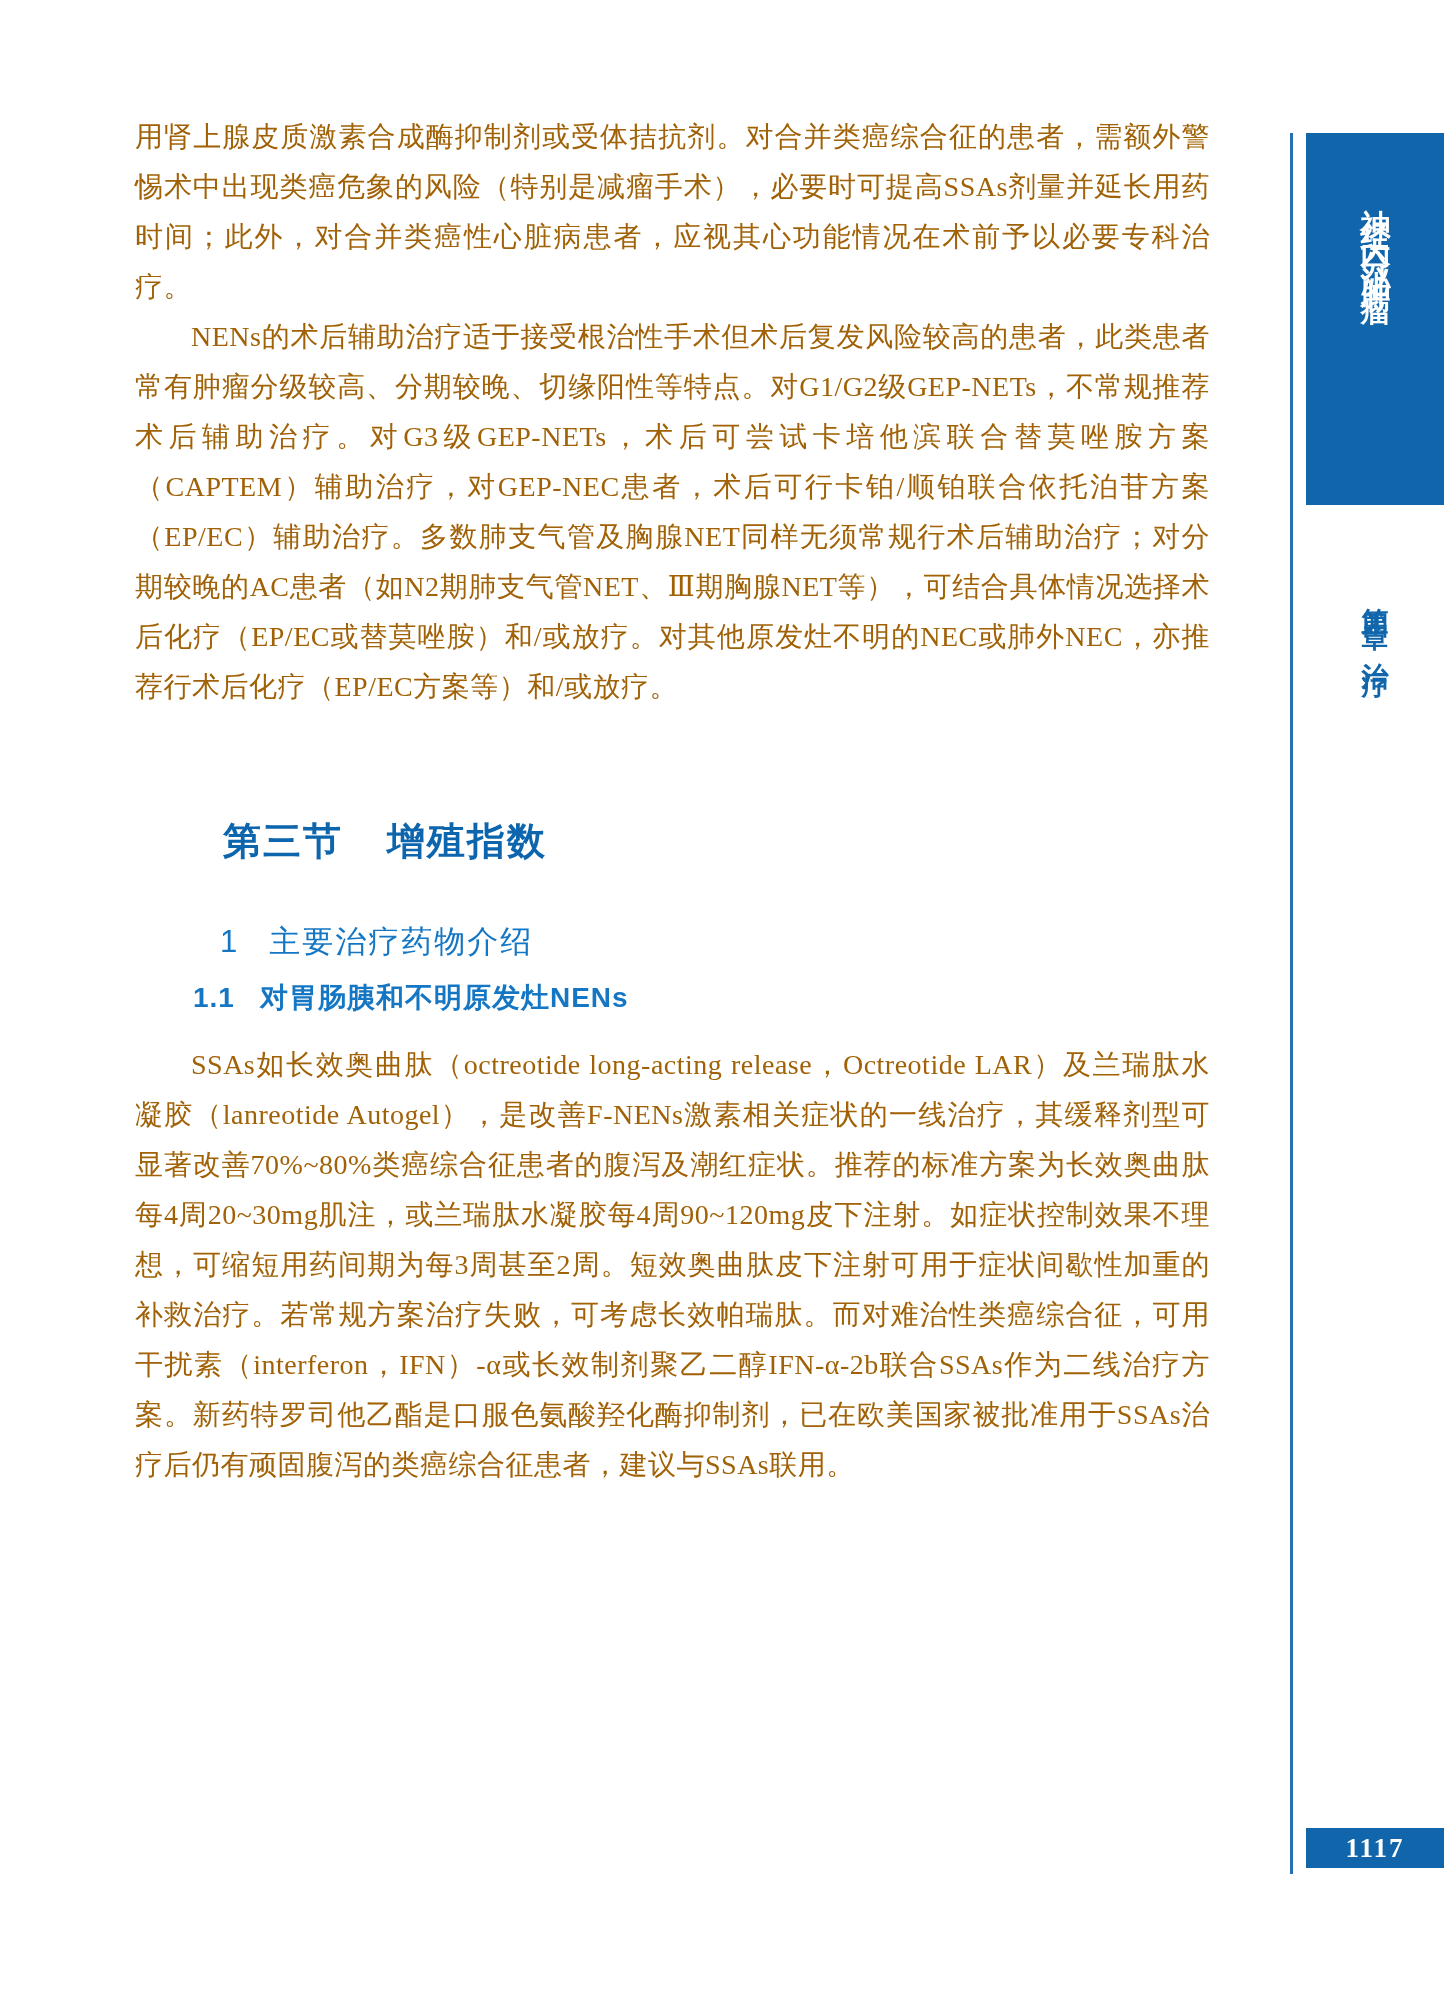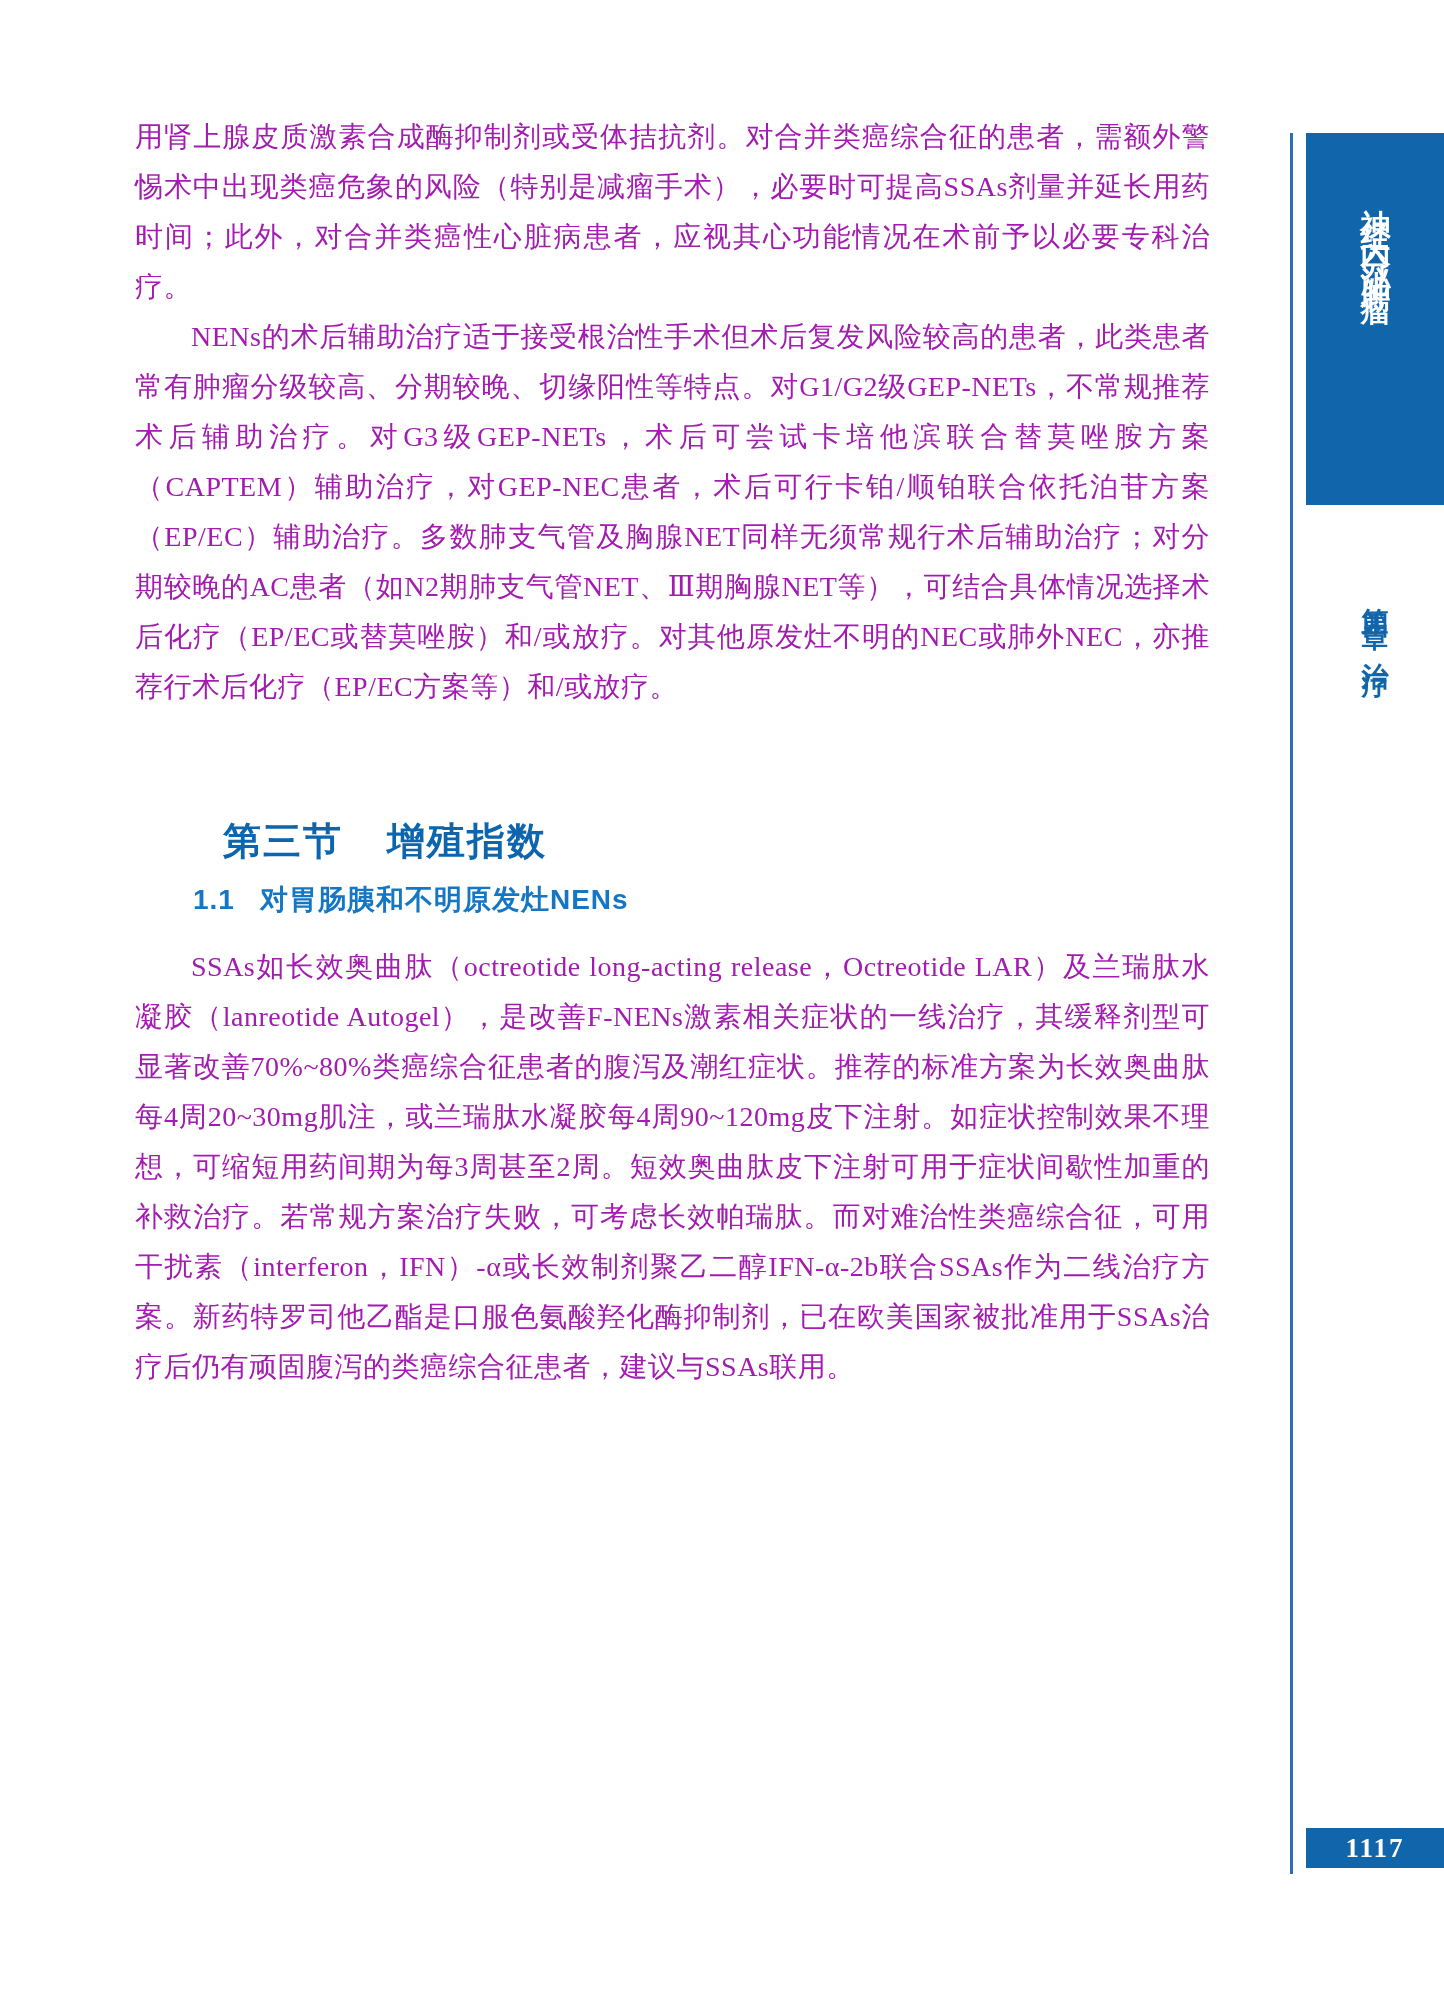--- a/index.html
+++ b/index.html
@@ -14,21 +14,21 @@
   .content{
     position:absolute;
     left:135px;top:112px;
     width:1075px;
   }
   p.body{
     margin:0;
     font-size:28px;
     line-height:50px;
     text-align:justify;
-    color:#a21caf;
+    color:#a16207;
     letter-spacing:0.5px;
   }
   p.indent{text-indent:2em;}
   .section-heading{
     margin:106px 0 0 88px;
     font-family:"Liberation Serif","DejaVu Serif",serif;
     font-weight:bold;
     font-size:38px;
     line-height:46px;
     color:#0d66ad;
@@ -123,20 +123,23 @@
   <main class="content">
 
     <p class="body">用肾上腺皮质激素合成酶抑制剂或受体拮抗剂。对合并类癌综合征的患者，需额外警惕术中出现类癌危象的风险（特别是减瘤手术），必要时可提高SSAs剂量并延长用药时间；此外，对合并类癌性心脏病患者，应视其心功能情况在术前予以必要专科治疗。</p>
 
     <p class="body indent">NENs的术后辅助治疗适于接受根治性手术但术后复发风险较高的患者，此类患者常有肿瘤分级较高、分期较晚、切缘阳性等特点。对G1/G2级GEP-NETs，不常规推荐术后辅助治疗。对G3级GEP-NETs，术后可尝试卡培他滨联合替莫唑胺方案（CAPTEM）辅助治疗，对GEP-NEC患者，术后可行卡铂/顺铂联合依托泊苷方案（EP/EC）辅助治疗。多数肺支气管及胸腺NET同样无须常规行术后辅助治疗；对分期较晚的AC患者（如N2期肺支气管NET、Ⅲ期胸腺NET等），可结合具体情况选择术后化疗（EP/EC或替莫唑胺）和/或放疗。对其他原发灶不明的NEC或肺外NEC，亦推荐行术后化疗（EP/EC方案等）和/或放疗。</p>
 
     <h2 class="section-heading">
       <span class="label">第三节</span><span>增殖指数</span>
     </h2>
 
+    <h3 class="h-drugs">
+      <span class="label">1</span><span>主要治疗药物介绍</span>
+    </h3>
 
 
     <h4 class="h-symptom">
       <span class="label">1.1</span><span>对胃肠胰和不明原发灶NENs</span>
     </h4>
 
     <p class="body indent p-ssas">SSAs如长效奥曲肽（octreotide long-acting release，Octreotide LAR）及兰瑞肽水凝胶（lanreotide Autogel），是改善F-NENs激素相关症状的一线治疗，其缓释剂型可显著改善70%~80%类癌综合征患者的腹泻及潮红症状。推荐的标准方案为长效奥曲肽每4周20~30mg肌注，或兰瑞肽水凝胶每4周90~120mg皮下注射。如症状控制效果不理想，可缩短用药间期为每3周甚至2周。短效奥曲肽皮下注射可用于症状间歇性加重的补救治疗。若常规方案治疗失败，可考虑长效帕瑞肽。而对难治性类癌综合征，可用干扰素（interferon，IFN）-α或长效制剂聚乙二醇IFN-α-2b联合SSAs作为二线治疗方案。新药特罗司他乙酯是口服色氨酸羟化酶抑制剂，已在欧美国家被批准用于SSAs治疗后仍有顽固腹泻的类癌综合征患者，建议与SSAs联用。</p>
 
 
   </main>

